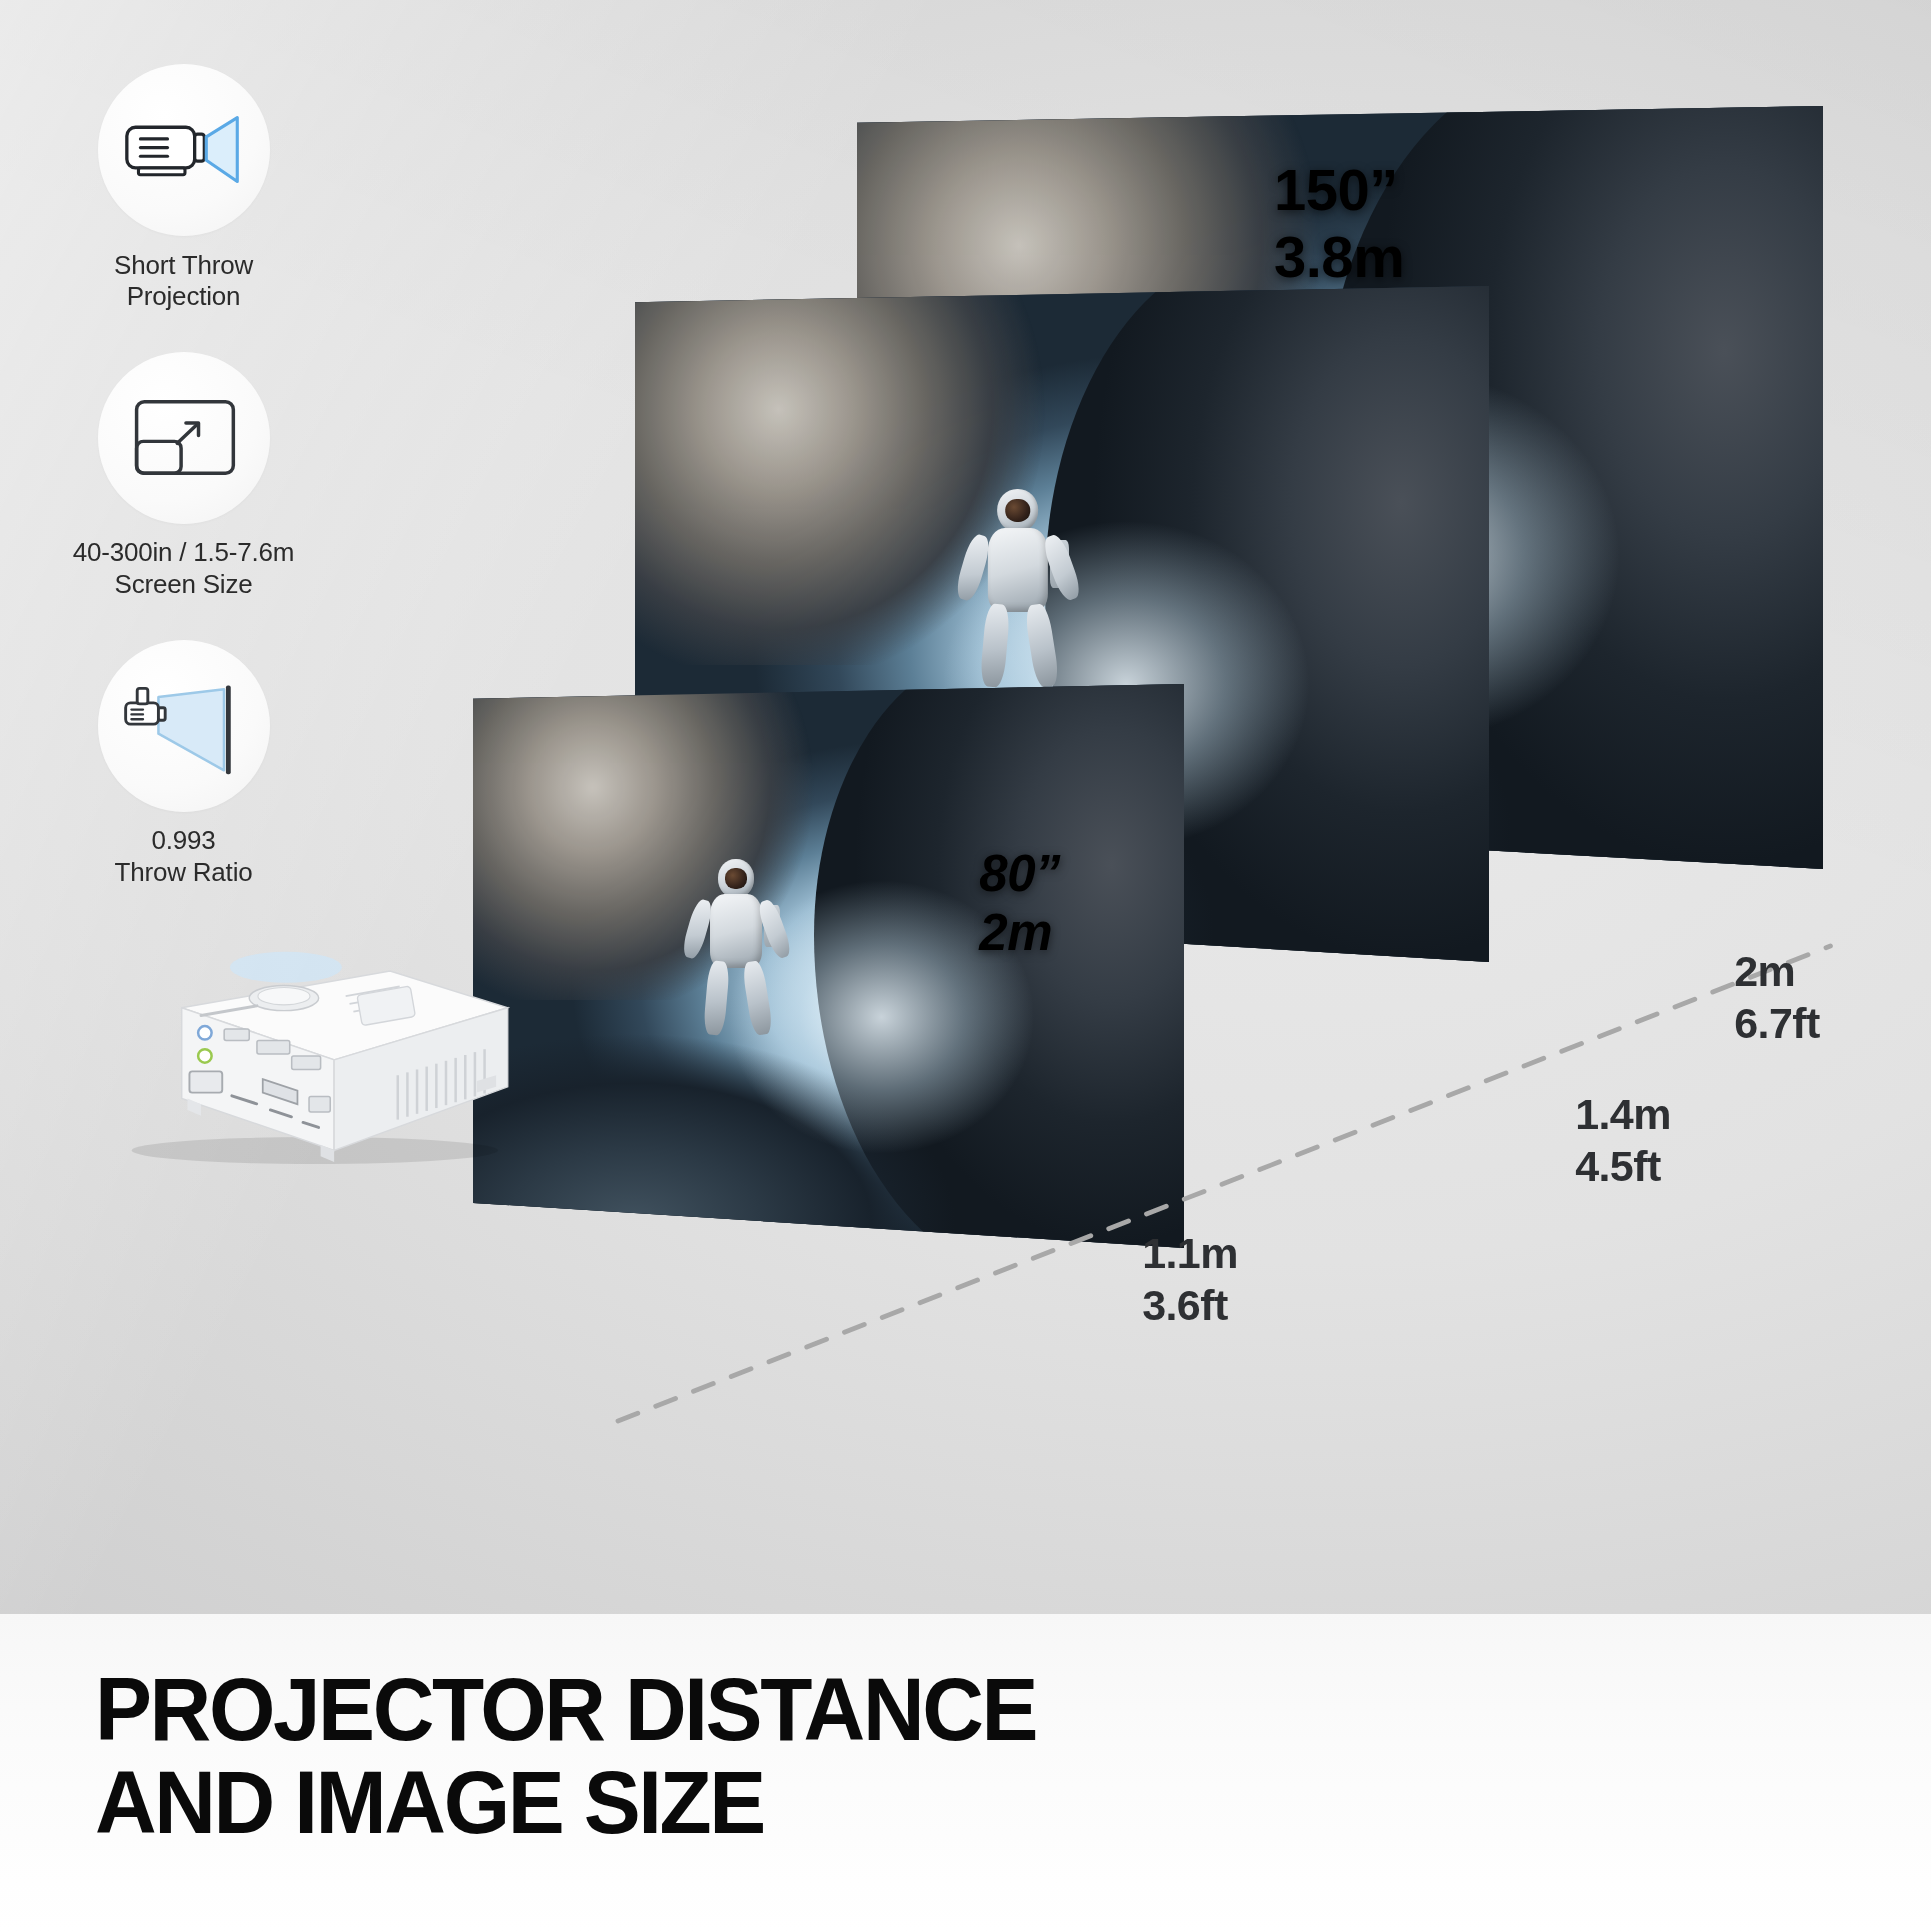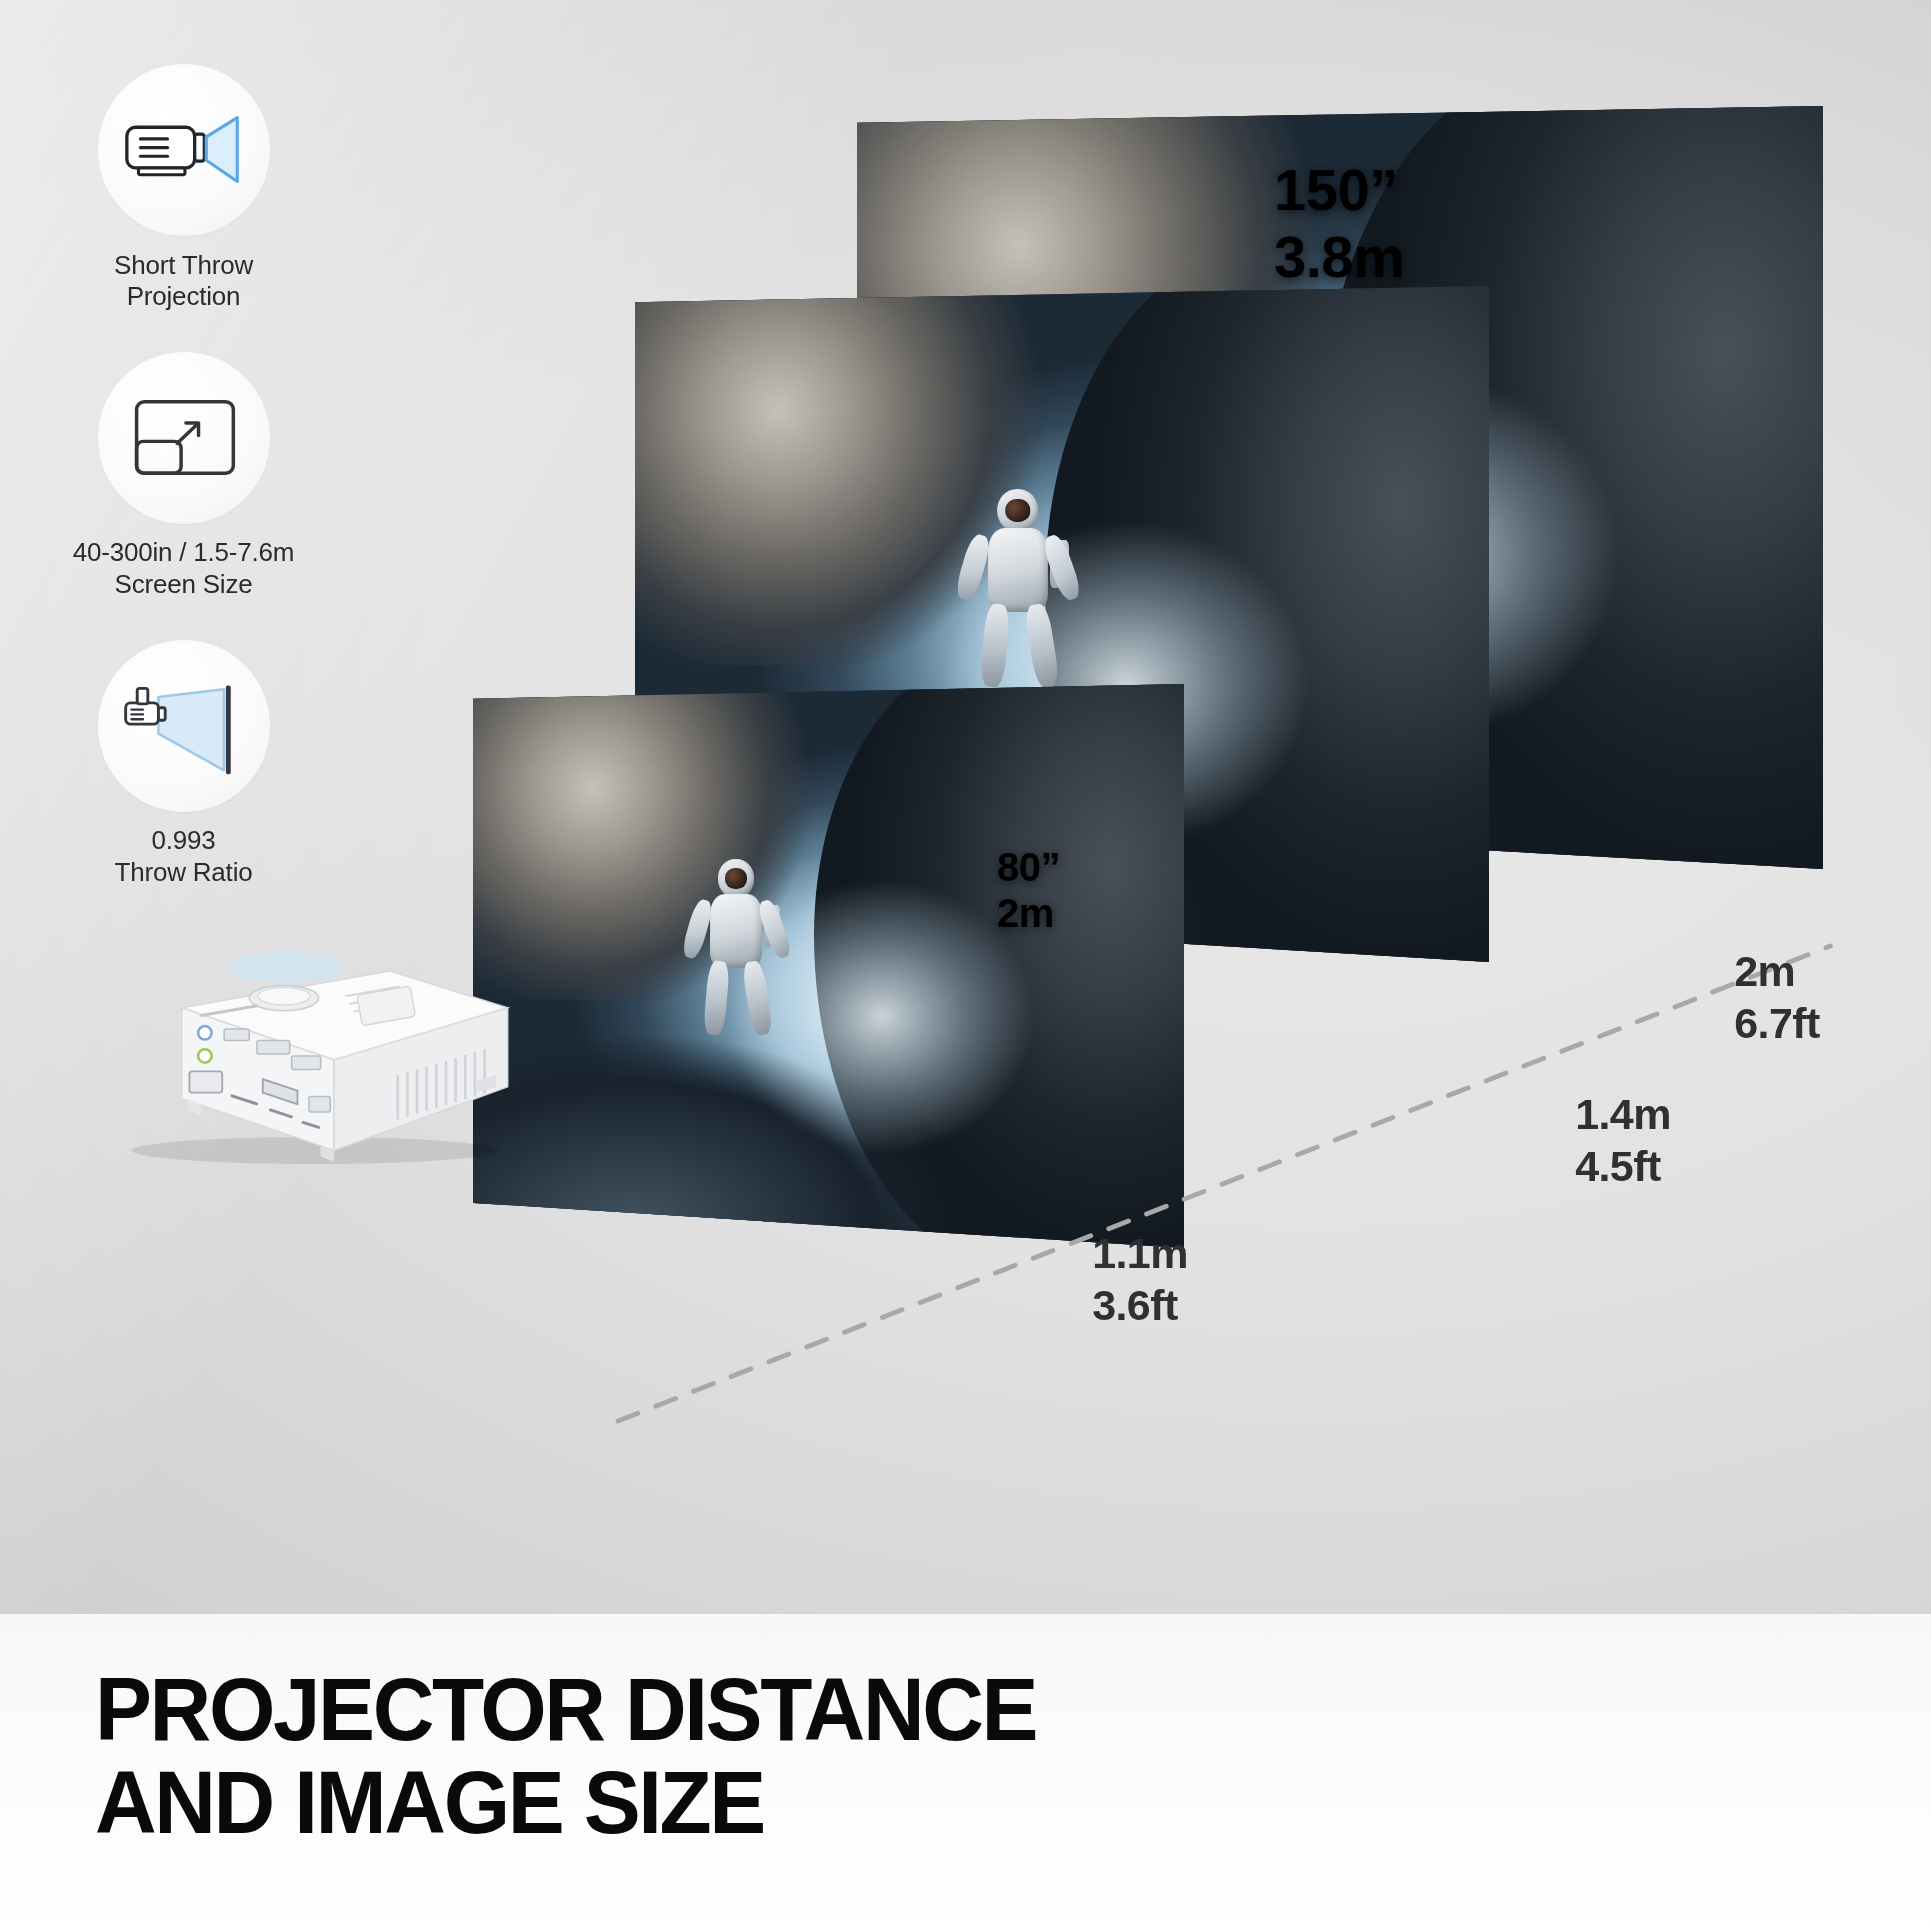--- a/index.html
+++ b/index.html
@@ -327,31 +327,31 @@
         <div class="helmet"></div>
           <div class="visor"></div>
         <div class="pack"></div>
           <div class="torso"></div>
         <div class="arm-l"></div>
           <div class="arm-r"></div>
         <div class="leg-l"></div>
           <div class="leg-r"></div>
       </div>
     </div>
-    <div class="size-caption" style="left:587px; top:160px; font-size:40px; transform:translateX(-100%);">80”
+    <div class="size-caption" style="left:587px; top:160px; font-size:51px; transform:translateX(-100%);font-style:italic;">80”
 2m</div>
   </div>
 
   <div class="dist-label" style="left:1777px; top:946px; transform:translateX(-50%);">2m
 6.7ft</div>
 
   <div class="dist-label" style="left:1623px; top:1089px; transform:translateX(-50%);">1.4m
 4.5ft</div>
 
-  <div class="dist-label" style="left:1140px; top:1228px; transform:translateX(-50%);">1.1m
+  <div class="dist-label" style="left:1190px; top:1228px; transform:translateX(-50%);">1.1m
 3.6ft</div>
 
   <div class="projector">
     <svg width="434" height="222" viewBox="0 0 450 230">
 
       <ellipse cx="230" cy="214" rx="190" ry="14" fill="rgba(0,0,0,0.10)"></ellipse>
 
       <ellipse cx="200" cy="24" rx="58" ry="16" fill="#cfe6f7" opacity="0.75"></ellipse>
 
       <path d="M92 66 L308 28 L430 66 L250 120 Z" fill="#fbfbfb" stroke="#d7d9dc" stroke-width="1.5"></path>

